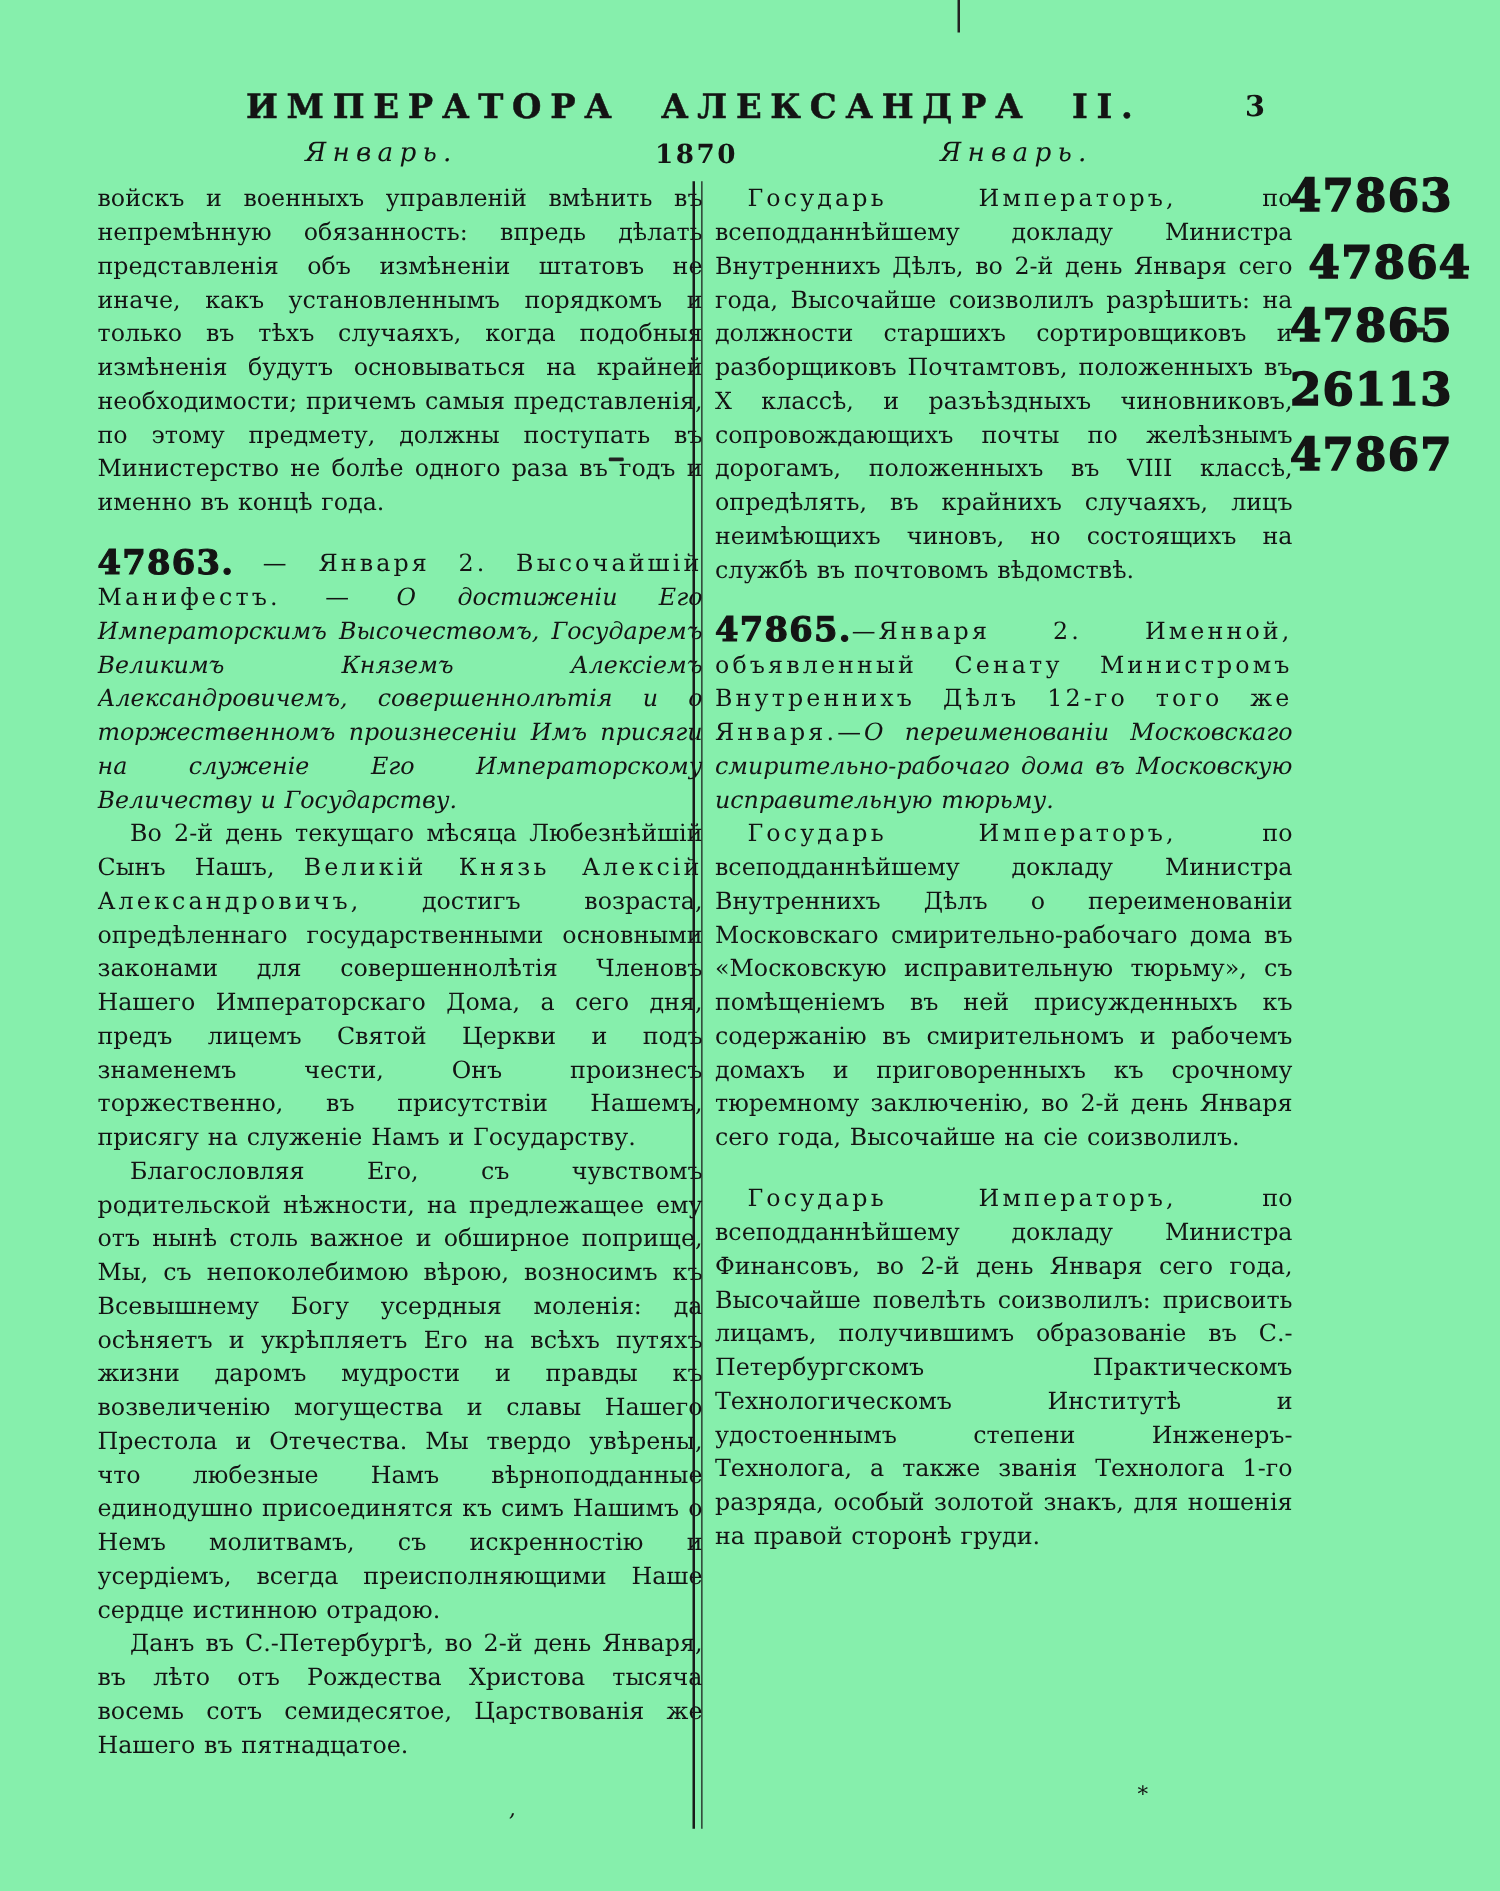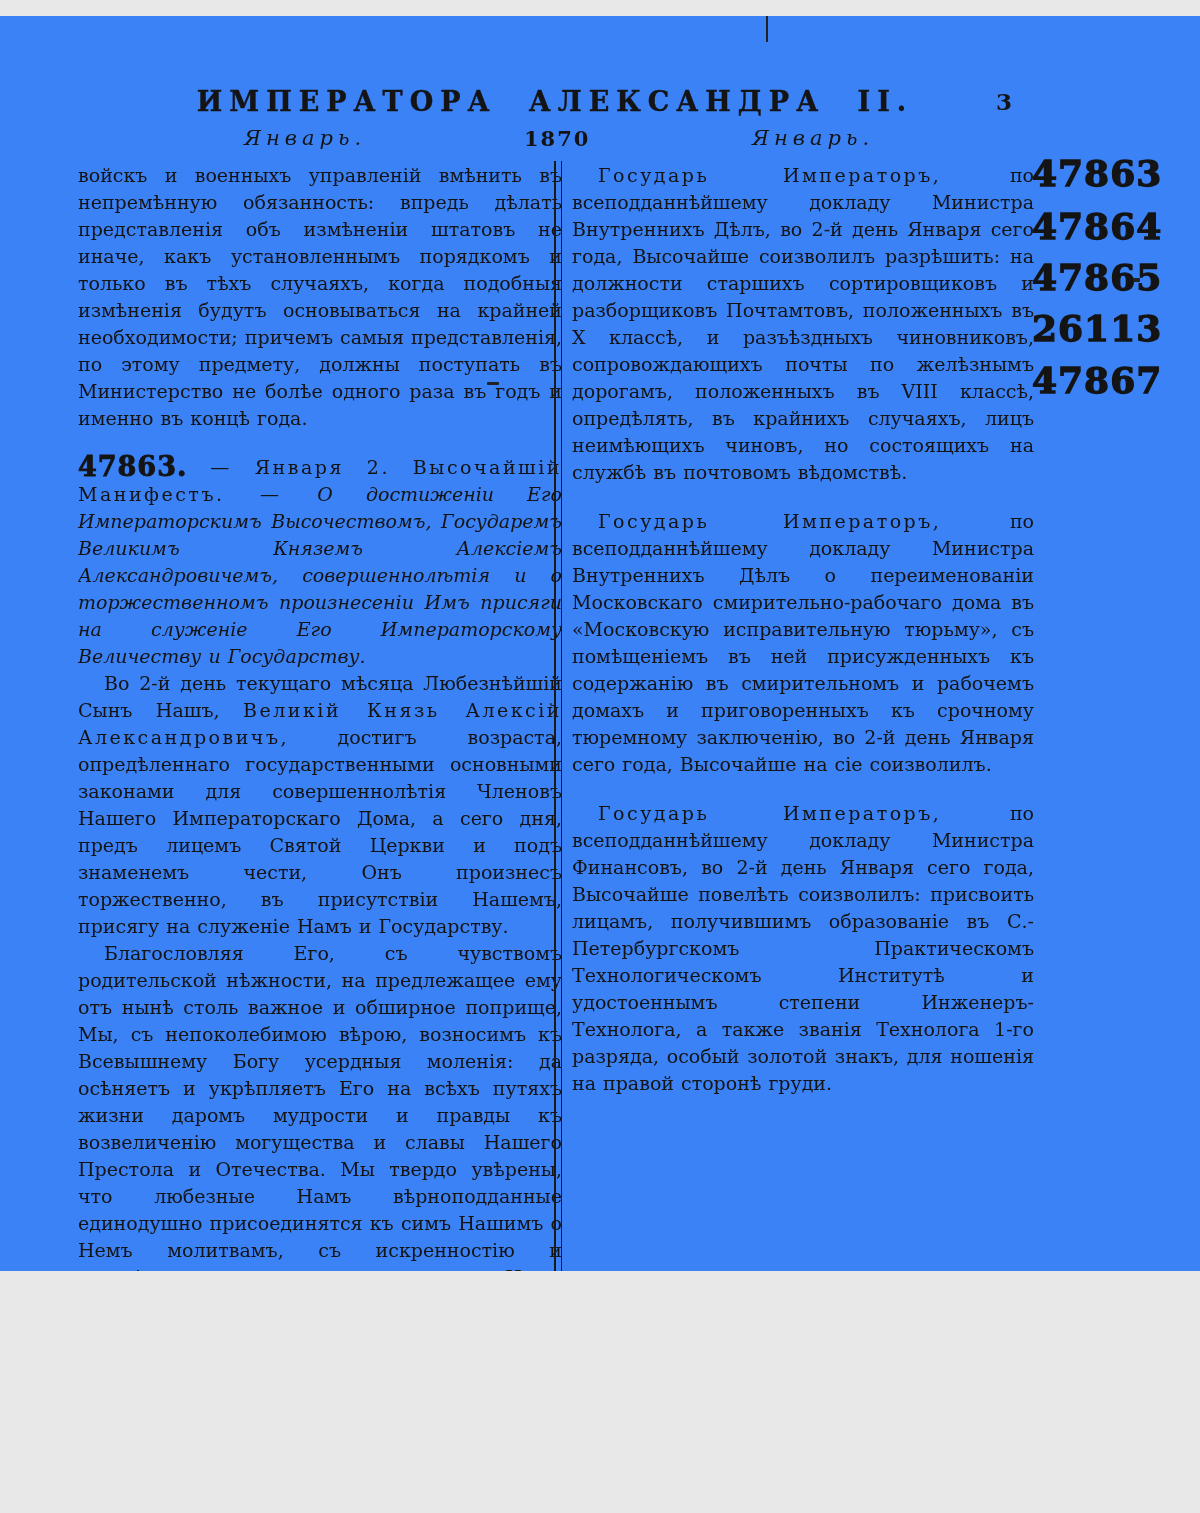--- a/index.html
+++ b/index.html
@@ -1,23 +1,23 @@
 <!DOCTYPE html>
 <html lang="ru"><head>
 <meta charset="utf-8">
 <style>
   html,body{margin:0;padding:0;background:#e8e8e8;}
   .page{
     position:relative;
-    width:1200px;height:1255px;
-    background:#3b82f6;
+    width:1200px;height:1513px;
+    background:#86efac;
     color:#141414;
     font-family:"DejaVu Serif","Liberation Serif",serif;
     overflow:hidden;
-    margin:16px auto;
+    margin:0 auto;
   }
   
   .main-title{
     position:absolute;left:80px;top:70px;width:950px;
     text-align:center;
     font-size:27px;font-weight:bold;
     letter-spacing:7px;word-spacing:16px;
     -webkit-text-stroke:0.4px #141414;
     white-space:nowrap;
   }
@@ -55,21 +55,21 @@
   .act-title{font-style:italic;}
   .sp{letter-spacing:2.5px;}
   
   .mnum{
     position:absolute;left:1032px;width:160px;
     font-size:36px;font-weight:bold;line-height:30px;
     letter-spacing:1px;
     -webkit-text-stroke:1.3px #141414;
   }
   .mnum.n1{top:142px;}
-  .mnum.n2{top:195px;}
+  .mnum.n2{top:195px;text-align:center;}
   .mnum.n3{top:246px;}
   .mnum.n4{top:297px;}
   .mnum.n5{top:349px;}
   
   .tick-top{position:absolute;left:766px;top:0;width:2px;height:26px;background:#222;}
   .speck-dash-a{position:absolute;left:487px;top:366px;width:12px;height:3px;background:#222;border-radius:1px;}
   .speck-dash-b{position:absolute;left:1133px;top:262px;width:7px;height:4px;background:#222;border-radius:1px;}
   .speck-star{position:absolute;left:910px;top:1428px;font-size:17px;line-height:17px;}
   .speck-comma{position:absolute;left:406px;top:1450px;font-size:18px;line-height:18px;font-style:italic;}
 </style>
@@ -95,20 +95,21 @@
     </div>
 
   </div>
 
   <div class="divider"></div>
 
   <div class="col col-right">
     <p class="ind"><span class="sp">Государь Императоръ</span><span>, по всеподданнѣйшему докладу Министра Внутреннихъ Дѣлъ, во 2-й день Января сего года, Высочайше соизволилъ разрѣшить: на должности старшихъ сортировщиковъ и разборщиковъ Почтамтовъ, положенныхъ въ X классѣ, и разъѣздныхъ чиновниковъ, сопровождающихъ почты по желѣзнымъ дорогамъ, положенныхъ въ VIII классѣ, опредѣлять, въ крайнихъ случаяхъ, лицъ неимѣющихъ чиновъ, но состоящихъ на службѣ въ почтовомъ вѣдомствѣ.</span></p>
 
     <div class="section">
+      <p><span class="act-number">47865.</span><span class="act-meta">—Января 2. Именной, объявленный Сенату Министромъ Внутреннихъ Дѣлъ 12-го того же Января.—</span><span class="act-title">О переименованіи Московскаго смирительно-рабочаго дома въ Московскую исправительную тюрьму.</span></p>
       <p class="ind"><span class="sp">Государь Императоръ</span><span>, по всеподданнѣйшему докладу Министра Внутреннихъ Дѣлъ о переименованіи Московскаго смирительно-рабочаго дома въ «Московскую исправительную тюрьму», съ помѣщеніемъ въ ней присужденныхъ къ содержанію въ смирительномъ и рабочемъ домахъ и приговоренныхъ къ срочному тюремному заключенію, во 2-й день Января сего года, Высочайше на сіе соизволилъ.</span></p>
     </div>
 
     <div class="section">
       <p class="ind"><span class="sp">Государь Императоръ</span><span>, по всеподданнѣйшему докладу Министра Финансовъ, во 2-й день Января сего года, Высочайше повелѣть соизволилъ: присвоить лицамъ, получившимъ образованіе въ С.-Петербургскомъ Практическомъ Технологическомъ Институтѣ и удостоеннымъ степени Инженеръ-Технолога, а также званія Технолога 1-го разряда, особый золотой знакъ, для ношенія на правой сторонѣ груди.</span></p>
 
     </div>
 
   </div>
 

